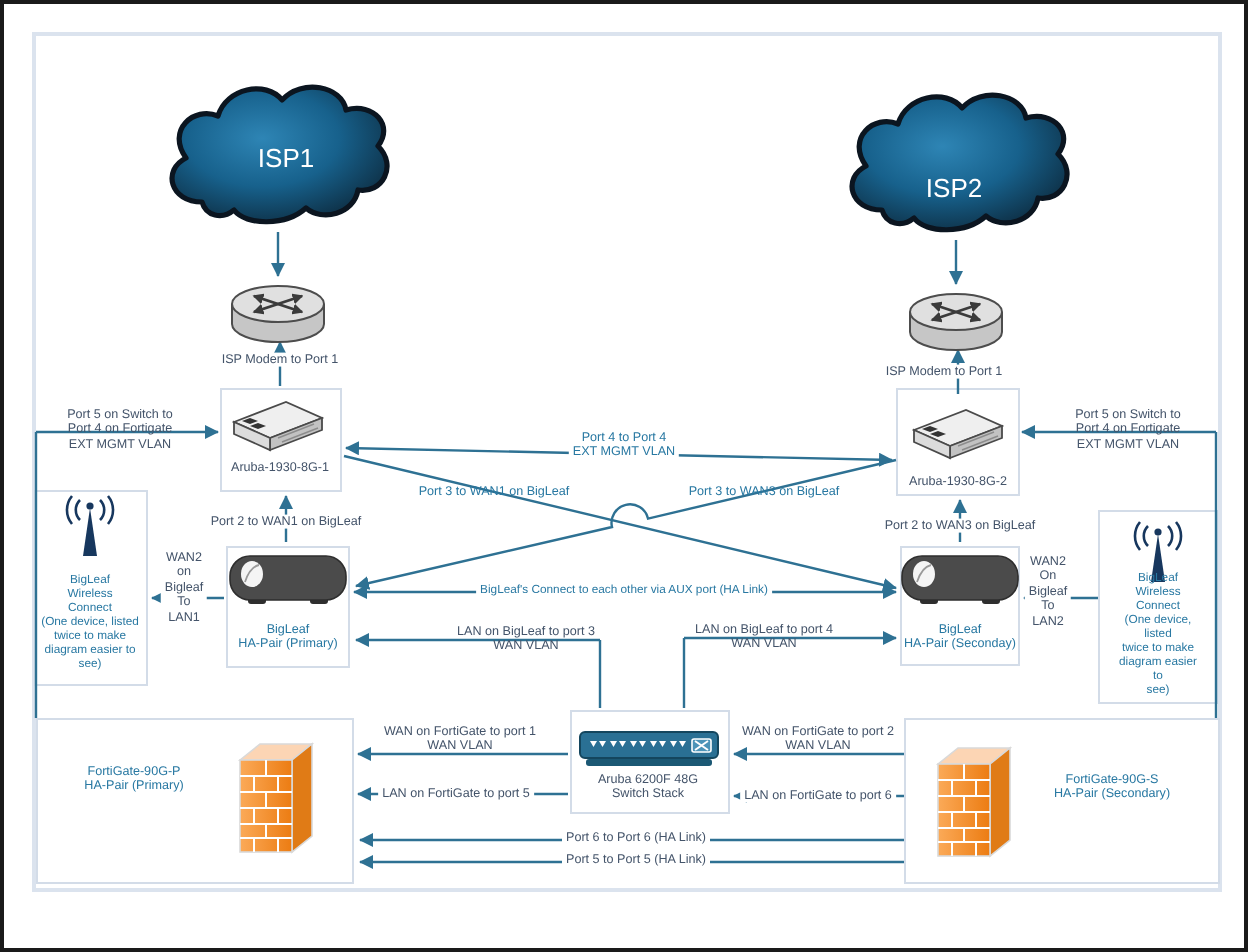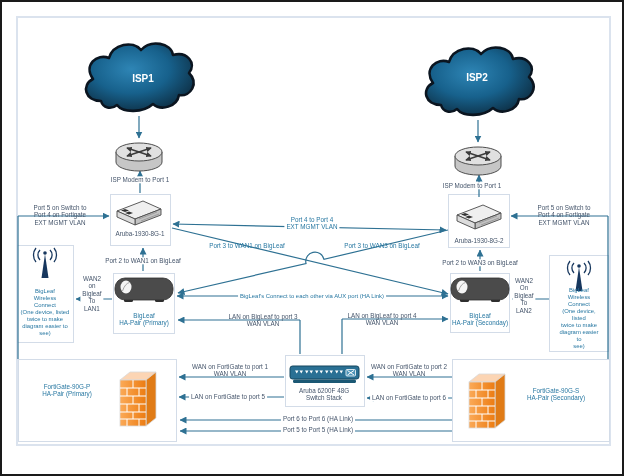--- a/index.html
+++ b/index.html
@@ -4,21 +4,21 @@
 <style>
   html,body{margin:0;padding:0;background:#fff;}
   .canvas{position:relative;width:624px;height:476px;background:#fff;border:2px solid #1a1a1a;box-sizing:border-box;overflow:hidden;font-family:"Liberation Sans",sans-serif;}
   .frame{position:absolute;left:14px;top:14px;width:595px;height:430px;border:2px solid #dbe3ee;box-sizing:border-box;z-index:0;}
   .node{position:absolute;background:#fff;border:1px solid #d3dce8;box-sizing:border-box;z-index:1;}
   .layer{position:absolute;left:0;top:0;z-index:2;}
   .lbl{position:absolute;transform:translate(-50%,-50%);text-align:center;font-size:6.3px;line-height:7.4px;white-space:pre-line;color:#44546a;z-index:3;}
   .teal{color:#2878a2;}
   .bg{background:#fff;padding:0 2px;}
   .sm{font-size:5.9px;line-height:7px;}
-  .cloudlbl{color:#fff;font-weight:bold;font-size:10px;z-index:3;}
+  .cloudlbl{color:#fff;font-weight:normal;font-size:13px;z-index:3;}
 </style>
 </head>
 <body>
 
 <div class="canvas">
   <div class="frame"></div>
 
   <div class="node" style="left:108px;top:192px;width:61px;height:52px;"></div>
   <div class="node" style="left:446px;top:192px;width:62px;height:54px;"></div>
   <div class="node" style="left:111px;top:271px;width:62px;height:61px;"></div>
@@ -231,21 +231,21 @@
       </g>
       <rect x="56" y="3.5" width="9.5" height="6.5" rx="1" fill="#4d94b8" stroke="#fff" stroke-width="0.8"></rect>
       <g stroke="#fff" stroke-width="1">
           <line x1="57.5" y1="4.5" x2="64" y2="9"></line>
           <line x1="64" y1="4.5" x2="57.5" y2="9"></line>
         </g>
     </g>
   </svg>
 
   <div class="lbl cloudlbl" style="left:141px;top:77px;">ISP1</div>
-  <div class="lbl cloudlbl" style="left:475px;top:76px;">ISP2</div>
+  <div class="lbl cloudlbl" style="left:475px;top:92px;">ISP2</div>
 
   <div class="lbl bg" style="left:138px;top:178px;">ISP Modem to Port 1</div>
   <div class="lbl bg" style="left:470px;top:184px;">ISP Modem to Port 1</div>
 
   <div class="lbl" style="left:138px;top:232px;">Aruba-1930-8G-1</div>
   <div class="lbl" style="left:477px;top:239px;">Aruba-1930-8G-2</div>
 
   <div class="lbl" style="left:58px;top:213px;">Port 5 on Switch to
 Port 4 on Fortigate
 EXT MGMT VLAN</div>

